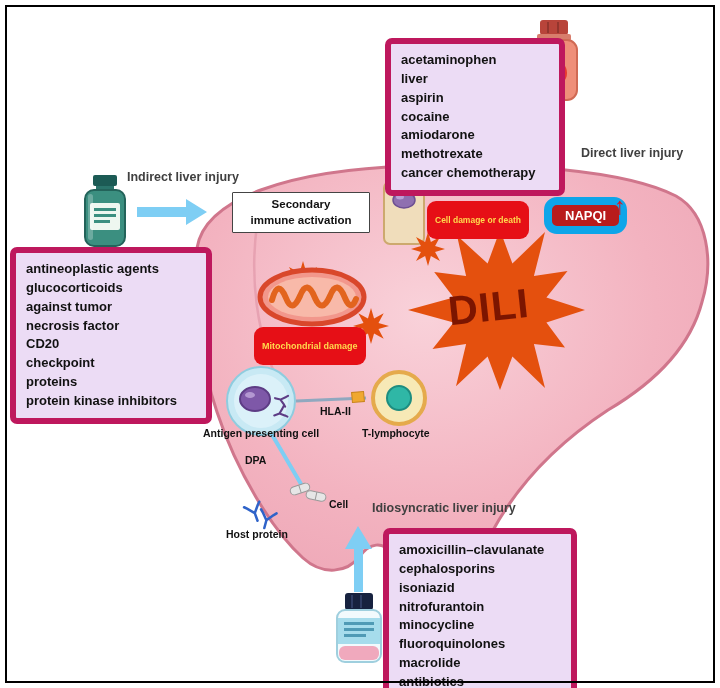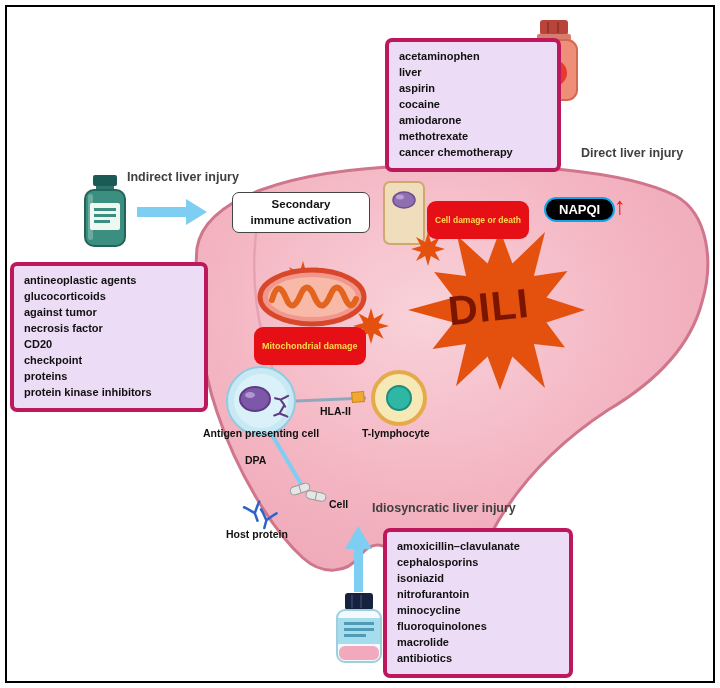--- a/index.html
+++ b/index.html
@@ -4,42 +4,42 @@
 <style>
   html,body{margin:0;padding:0;background:#fff;}
   .canvas{
     position:relative; width:720px; height:688px; background:#ffffff;
     font-family:"Liberation Sans","DejaVu Sans",sans-serif; overflow:hidden;
   }
   .frame{position:absolute; inset:5px; border:2.5px solid #000; z-index:9; pointer-events:none;}
   .scene{position:absolute; left:0; top:0; z-index:1;}
 
   .drugbox{
-    position:absolute; background:#ecdcf5; border:4px solid #be185d; border-radius:7px;
-    padding:7px 10px; font-weight:bold; font-size:11px; line-height:1.45; color:#111; z-index:3;
+    position:absolute; background:#ecdcf5; border:6px solid #be185d; border-radius:7px;
+    padding:7px 10px; font-weight:bold; font-size:13px; line-height:1.45; color:#111; z-index:3;
   }
   .drugline{white-space:nowrap;}
 
   .red-label{position:absolute; color:#404040; font-weight:bold; font-size:12.5px; z-index:4; white-space:nowrap;}
   .black-label{position:absolute; color:#111; font-weight:bold; font-size:10.5px; z-index:4; white-space:nowrap;}
 
   .secondary-box{
     position:absolute; left:232px; top:192px; width:128px; background:#fff; border:1.5px solid #444;
-    border-radius:7px; text-align:center; font-weight:bold; font-size:11.5px; line-height:1.35;
+    border-radius:1px; text-align:center; font-weight:bold; font-size:11.5px; line-height:1.35;
     padding:4px 4px; z-index:4; color:#111;
   }
   .pill-red{
     position:absolute; background:#e60f16; color:#ffd94d; font-weight:bold;
     border-radius:9px; padding:14px 8px; z-index:4; white-space:nowrap;
   }
   .pill-celldamage{left:427px; top:201px; font-size:8.5px;}
   .pill-mito{left:254px; top:327px; font-size:9px;}
   .napqi{
-    position:absolute; left:544px; top:197px; background:#000000; color:#fff; font-weight:bold;
-    font-size:13px; padding:3px 13px; border-radius:13px; border:2px solid #0ea5e9; z-index:4;
+    position:absolute; left:544px; top:197px; background:#b91c1c; color:#fff; font-weight:bold;
+    font-size:13px; padding:3px 13px; border-radius:13px; border:8px solid #0ea5e9; z-index:4;
   }
   .napqi-arrow{position:absolute; left:614px; top:192px; color:#e60f16; font-weight:bold; font-size:24px; z-index:4;}
   .dili-text{
     position:absolute; left:448px; top:284px; font-size:41px; font-weight:bold; color:#7c1500;
     transform:rotate(-6deg); letter-spacing:1px; z-index:4;
   }
 </style>
 </head>
 <body>
 
@@ -157,21 +157,21 @@
   <div class="drugbox" style="left:385px; top:38px; width:148px;">
     <div class="drugline">acetaminophen</div>
     <div class="drugline">liver</div>
     <div class="drugline">aspirin</div>
     <div class="drugline">cocaine</div>
     <div class="drugline">amiodarone</div>
     <div class="drugline">methotrexate</div>
     <div class="drugline">cancer chemotherapy</div>
   </div>
 
-  <div class="drugbox" style="left:10px; top:262px; width:170px;">
+  <div class="drugbox" style="left:10px; top:247px; width:170px;">
     <div class="drugline">antineoplastic agents</div>
     <div class="drugline">glucocorticoids</div>
     <div class="drugline">against tumor</div>
     <div class="drugline">necrosis factor</div>
     <div class="drugline">CD20</div>
     <div class="drugline">checkpoint</div>
     <div class="drugline">proteins</div>
     <div class="drugline">protein kinase inhibitors</div>
   </div>
 

